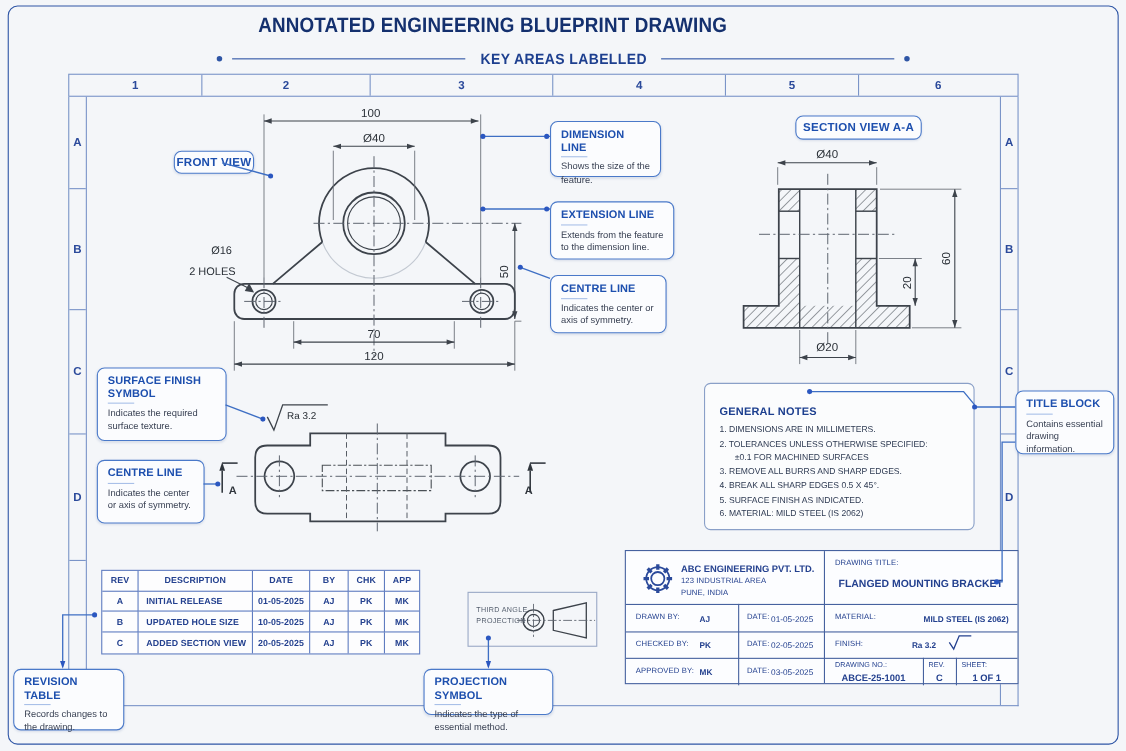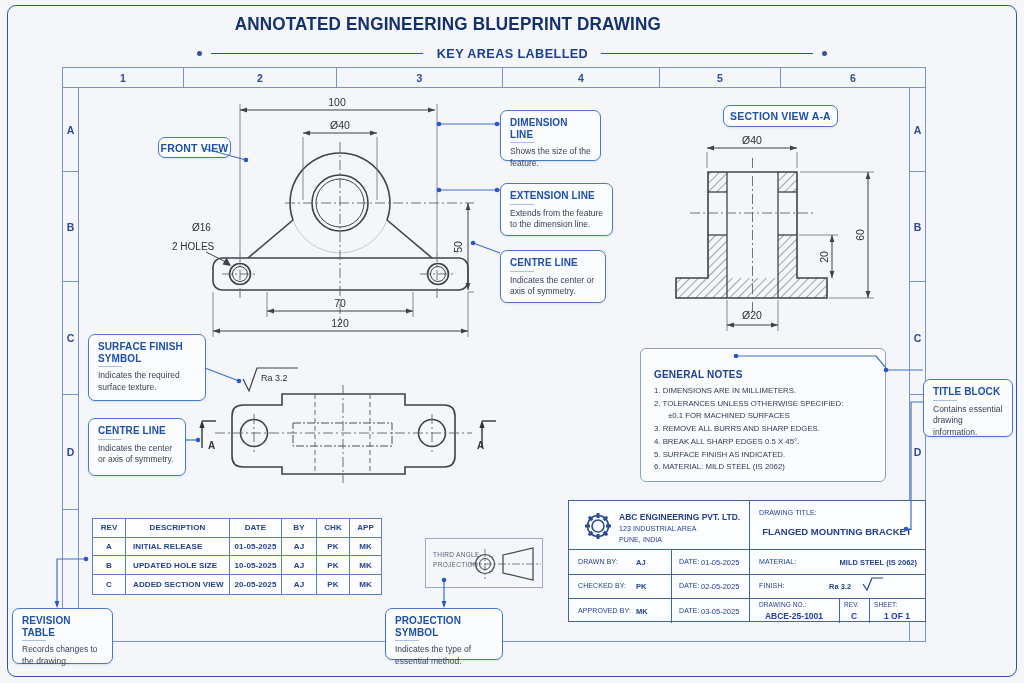--- a/index.html
+++ b/index.html
@@ -47,21 +47,21 @@
   .rtable .tcell.lastrow{border-bottom:none;}
   
   .proj-box{left:425px;top:538px;width:118px;height:50px;border:1px solid #9aa9c6;box-sizing:border-box;z-index:3;}
   .proj-text{position:absolute;left:7px;top:11px;color:#555f6e;font-size:6.5px;line-height:1.5;letter-spacing:.3px;}
   
   .tblock{left:568px;top:500px;width:358px;height:122px;background:#fcfdff;border:1.3px solid #46629f;box-sizing:border-box;z-index:4;}
   .tb-line{position:absolute;background:#46629f;}
   .tb-txt{position:absolute;color:#24418f;white-space:nowrap;}
   .lbl{font-size:7px;letter-spacing:.1px;}
   .val{font-size:7.5px;font-weight:bold;}
-  .z6{z-index:6;margin-top:24px;}
+  .z6{z-index:6;}
   svg text{font-family:"Liberation Sans",sans-serif;}
 </style>
 </head>
 <body>
 
 <div class="abs page-border"></div>
 
 <div class="abs main-title"><span>ANNOTATED ENGINEERING BLUEPRINT DRAWING</span></div>
 <div class="abs subtitle-row">
   <span class="subtitle-dot"></span>
@@ -332,21 +332,21 @@
   <div class="c-body">Indicates the center or axis of symmetry.</div>
 </div>
 <div class="abs callout z6" style="left:923px;top:355px;width:90px;height:58px">
   <div class="c-title">TITLE BLOCK</div>
   <div class="c-body">Contains essential drawing information.</div>
 </div>
 <div class="abs callout" style="left:12px;top:608px;width:101px;height:56px">
   <div class="c-title">REVISION TABLE</div>
   <div class="c-body">Records changes to the drawing.</div>
 </div>
-<div class="abs callout" style="left:385px;top:608px;width:118px;height:52px">
+<div class="abs callout" style="left:385px;top:608px;width:118px;height:42px">
   <div class="c-title">PROJECTION SYMBOL</div>
   <div class="c-body">Indicates the type of essential method.</div>
 </div>
 
 <div class="abs notes-box">
   <div class="notes-title">GENERAL NOTES</div>
   <div class="note-line">1.   DIMENSIONS ARE IN MILLIMETERS.</div>
   <div class="note-line">2.   TOLERANCES UNLESS OTHERWISE SPECIFIED:</div>
   <div class="note-line indent">±0.1 FOR MACHINED SURFACES</div>
   <div class="note-line">3.   REMOVE ALL BURRS AND SHARP EDGES.</div>

